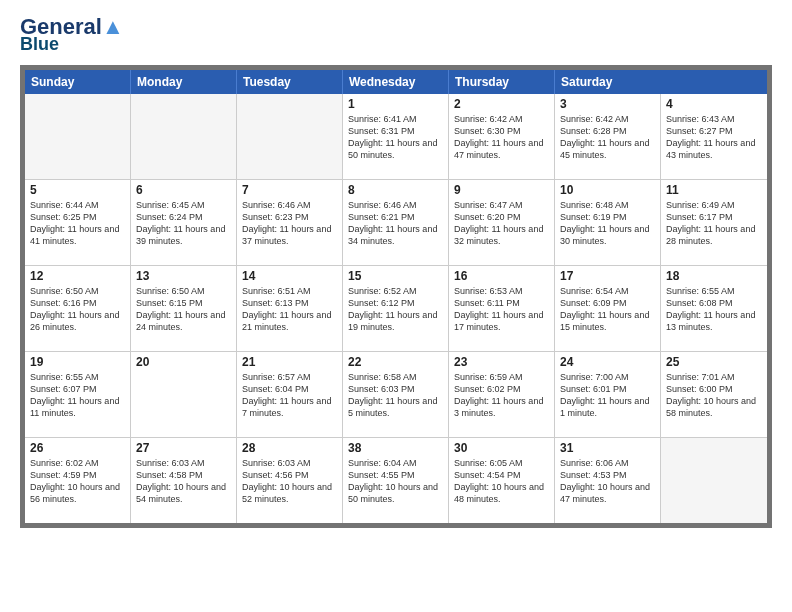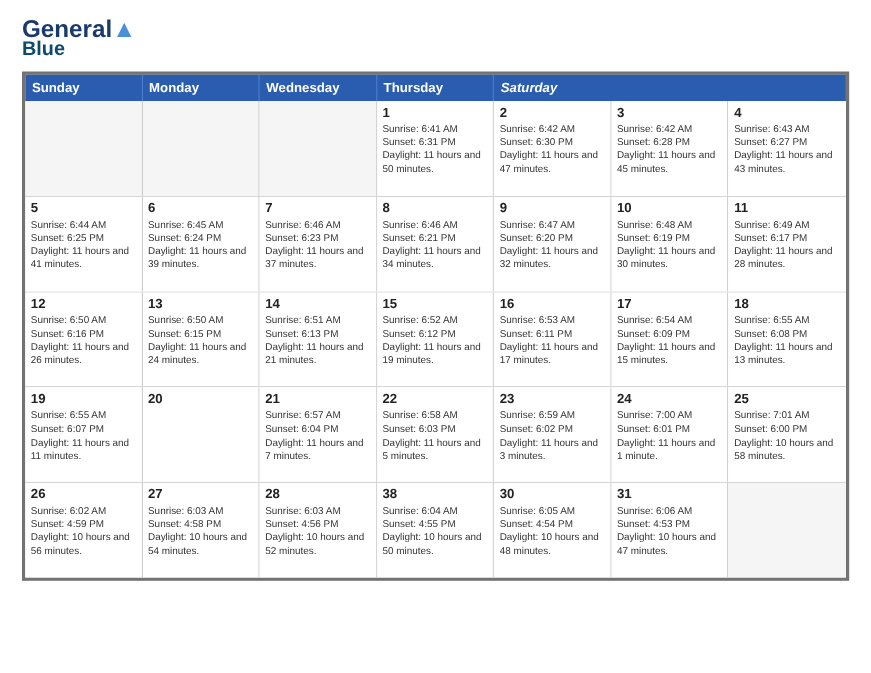--- a/index.html
+++ b/index.html
@@ -47,36 +47,36 @@
       line-height: 1.1;
     }
     .location {
       font-size: 14px;
       color: #555;
     }
     .calendar {
       flex: 1;
       display: flex;
       flex-direction: column;
-      border: 3px solid #737373;
+      border: 5px solid #737373;
     }
     .cal-header {
       display: grid;
       grid-template-columns: repeat(7, 1fr);
       background: #2a5db0;
     }
     .cal-header-cell {
       color: #fff;
       font-size: 12px;
       font-weight: bold;
       padding: 5px 6px;
       border-right: 1px solid #4a7dd0;
       text-align: left;
     }
-    .cal-header-cell:last-child { border-right: none; font-style: italic; }
+    .cal-header-cell:last-child { border-right: none; }
     .cal-body {
       flex: 1;
       display: flex;
       flex-direction: column;
     }
     .cal-row {
       display: grid;
       grid-template-columns: repeat(7, 1fr);
       flex: 1;
       border-bottom: 1px solid #ccc;
@@ -121,20 +121,21 @@
     <div class="title-block">
       <div class="month-title"></div>
       <div class="location"></div>
     </div>
   </div>
 
   <div class="calendar">
     <div class="cal-header">
     <div class="cal-header-cell">Sunday</div>
         <div class="cal-header-cell">Monday</div>
+        <div class="cal-header-cell">Tuesday</div>
         <div class="cal-header-cell">Wednesday</div>
         <div class="cal-header-cell">Thursday</div>
         <div class="cal-header-cell">Saturday</div>
       </div>
     <div class="cal-body">
     <div class="cal-row">
           <div class="cal-cell empty"></div>
           <div class="cal-cell empty"></div>
           <div class="cal-cell empty"></div>
           <div class="cal-cell">

